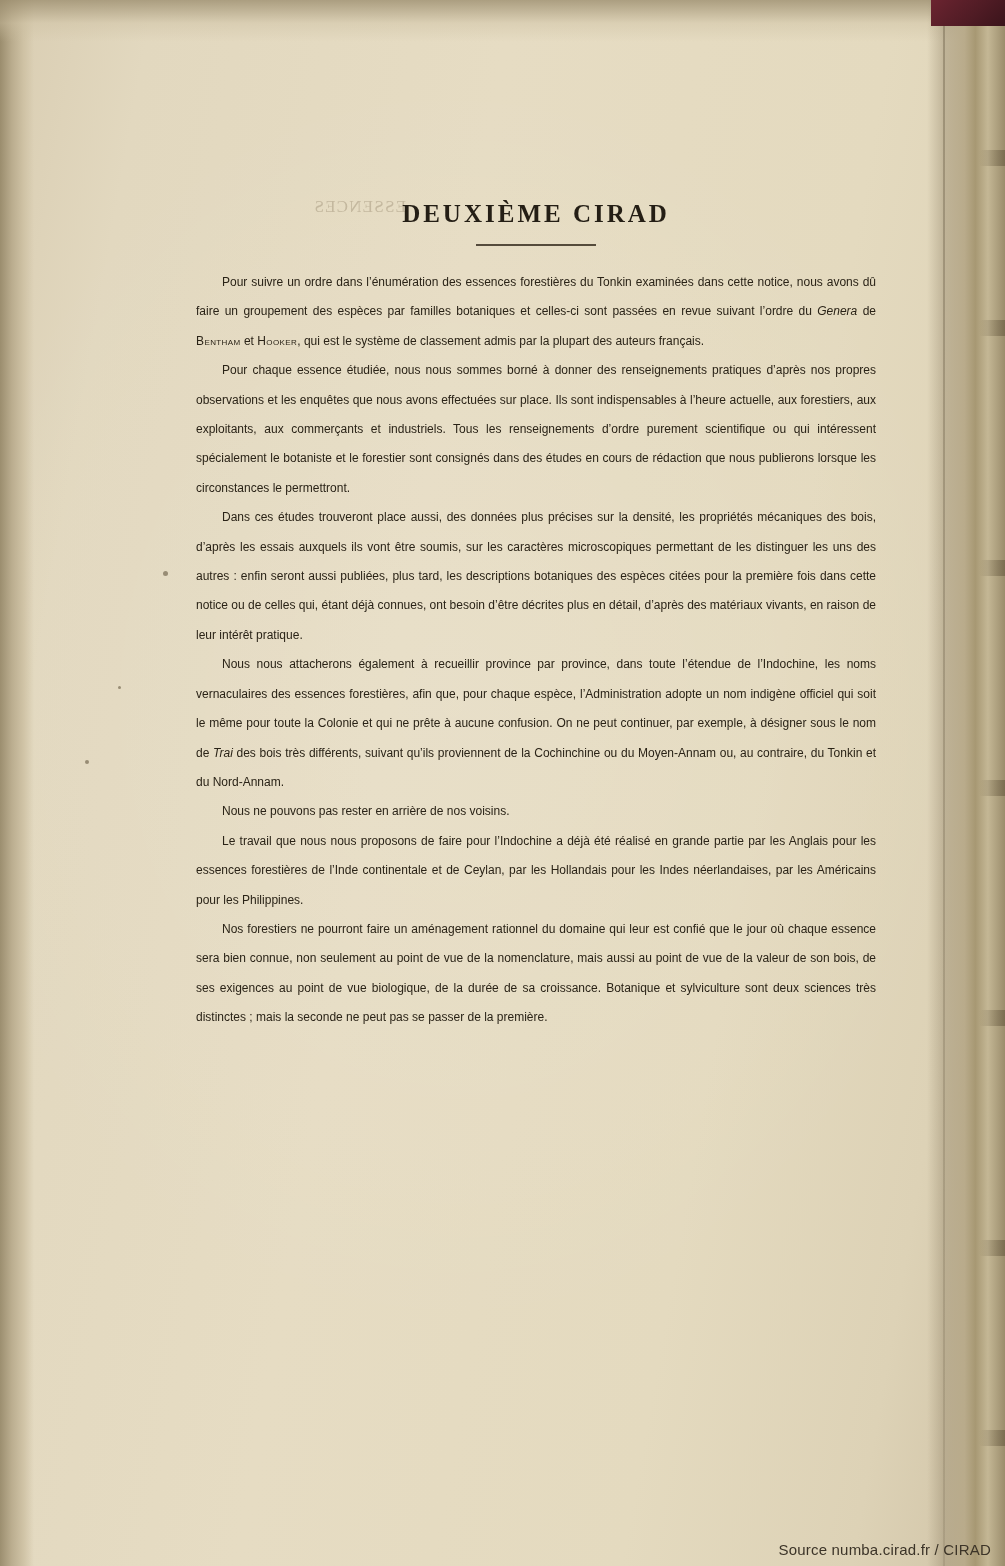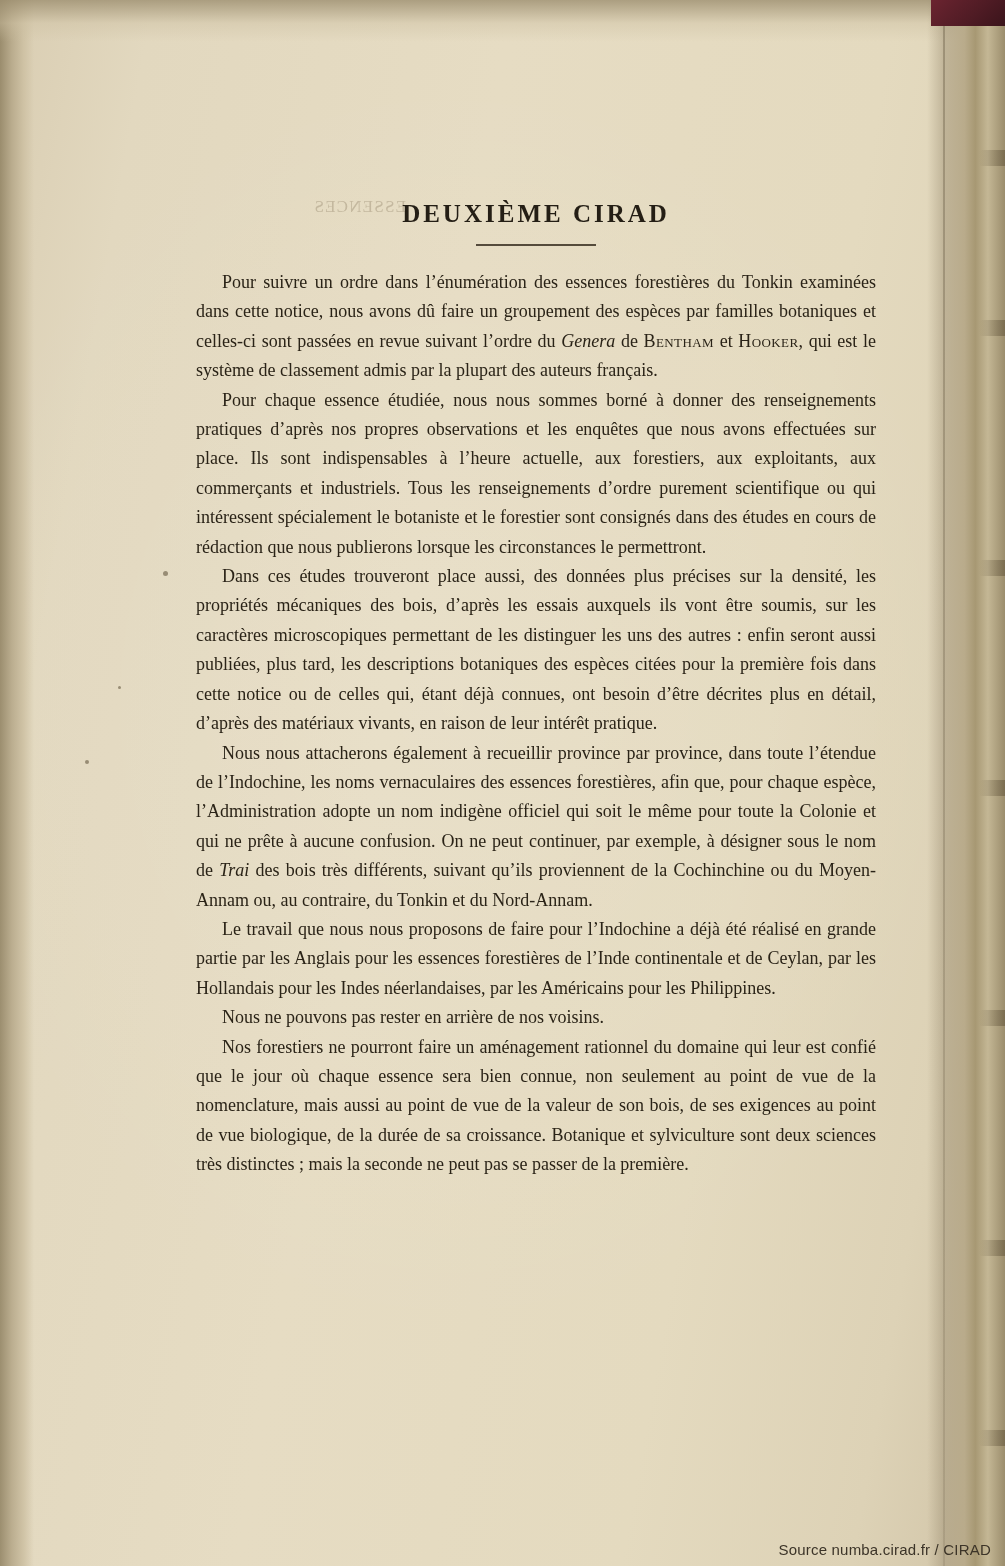--- a/index.html
+++ b/index.html
@@ -118,25 +118,25 @@
     text-align: center;
     font-size: 24px;
     letter-spacing: 3.5px;
     font-weight: 700;
     margin-top: 48px;
     color: #241e15;
     font-family: "Liberation Sans", sans-serif;
   }
   #body-text {
     margin-top: 22px;
-    font-size: 18px;
+    font-size: 12px;
     line-height: 29.4px;
     text-align: justify;
     color: #2a2317;
-    font-family: Liberation Serif, serif;
+    font-family: Liberation Sans, sans-serif;
   }
   #body-text p {
     margin: 0;
     text-indent: 26px;
   }
   .sc {
     font-variant: small-caps;
     letter-spacing: .4px;
   }
   .it { font-style: italic; }
@@ -179,22 +179,22 @@
   <div id="page">
 
     <div id="part-title">DEUXIÈME  CIRAD</div>
     <div id="rule"></div>
 
     <div id="body-text">
       <p>Pour suivre un ordre dans l’énumération des essences forestières du Tonkin examinées dans cette notice, nous avons dû faire un groupement des espèces par familles botaniques et celles-ci sont passées en revue suivant l’ordre du <span class="it">Genera</span> de <span class="sc">Bentham</span> et <span class="sc">Hooker</span>, qui est le système de classement admis par la plupart des auteurs français.</p>
       <p>Pour chaque essence étudiée, nous nous sommes borné à donner des renseignements pratiques d’après nos propres observations et les enquêtes que nous avons effectuées sur place. Ils sont indispensables à l’heure actuelle, aux forestiers, aux exploitants, aux commerçants et industriels. Tous les renseignements d’ordre purement scientifique ou qui intéressent spécialement le botaniste et le forestier sont consignés dans des études en cours de rédaction que nous publierons lorsque les circonstances le permettront.</p>
       <p>Dans ces études trouveront place aussi, des données plus précises sur la densité, les propriétés mécaniques des bois, d’après les essais auxquels ils vont être soumis, sur les caractères microscopiques permettant de les distinguer les uns des autres : enfin seront aussi publiées, plus tard, les descriptions botaniques des espèces citées pour la première fois dans cette notice ou de celles qui, étant déjà connues, ont besoin d’être décrites plus en détail, d’après des matériaux vivants, en raison de leur intérêt pratique.</p>
       <p>Nous nous attacherons également à recueillir province par province, dans toute l’étendue de l’Indochine, les noms vernaculaires des essences forestières, afin que, pour chaque espèce, l’Administration adopte un nom indigène officiel qui soit le même pour toute la Colonie et qui ne prête à aucune confusion. On ne peut continuer, par exemple, à désigner sous le nom de <span class="it">Trai</span> des bois très différents, suivant qu’ils proviennent de la Cochinchine ou du Moyen-Annam ou, au contraire, du Tonkin et du Nord-Annam.</p>
+      <p>Nous ne pouvons pas rester en arrière de nos voisins.</p>
       <p>Le travail que nous nous proposons de faire pour l’Indochine a déjà été réalisé en grande partie par les Anglais pour les essences forestières de l’Inde continentale et de Ceylan, par les Hollandais pour les Indes néerlandaises, par les Américains pour les Philippines.</p>
-      <p>Nous ne pouvons pas rester en arrière de nos voisins.</p>
       <p>Nos forestiers ne pourront faire un aménagement rationnel du domaine qui leur est confié que le jour où chaque essence sera bien connue, non seulement au point de vue de la nomenclature, mais aussi au point de vue de la valeur de son bois, de ses exigences au point de vue biologique, de la durée de sa croissance. Botanique et sylviculture sont deux sciences très distinctes ; mais la seconde ne peut pas se passer de la première.</p>
     </div>
 
   </div>
 
   <div id="credit">Source numba.cirad.fr / CIRAD</div>
 
 </div>
 
 </body></html>

